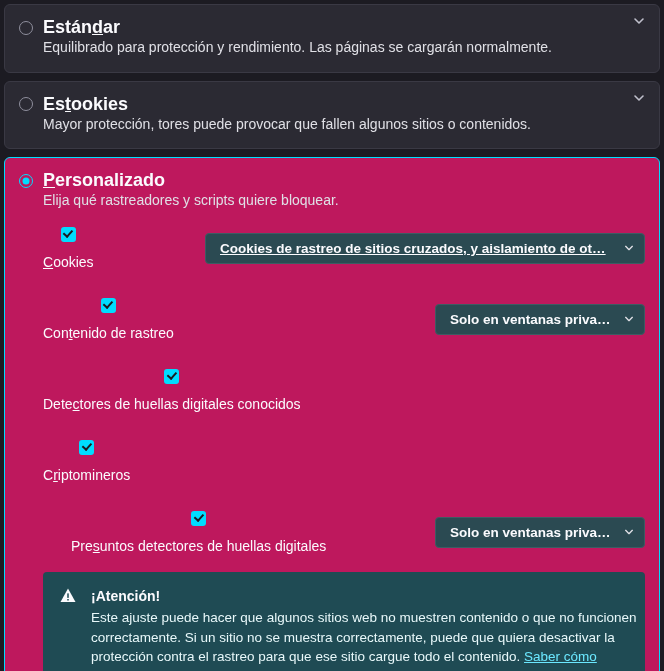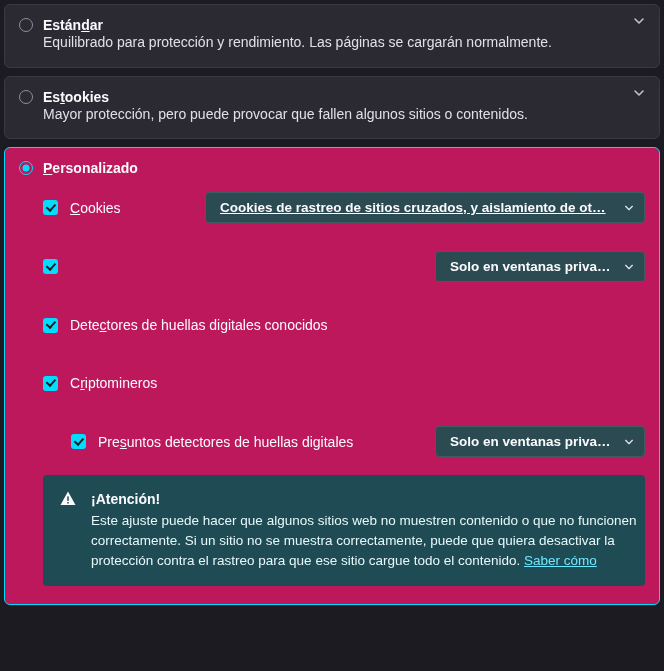--- a/index.html
+++ b/index.html
@@ -41,21 +41,21 @@
     width: 7px;
     height: 7px;
     background: #00ddff;
     border-radius: 50%;
     top: 50%;
     left: 50%;
     transform: translate(-50%, -50%);
   }
   .panel-title {
     font-weight: 600;
-    font-size: 14px;
+    font-size: 18px;
     color: #fbfbfe;
   }
   .underline-letter { text-decoration: underline; }
   .panel-desc {
     margin-left: 24px;
     color: #e0e0e6;
     font-size: 14px;
     line-height: 1.4;
   }
   .chevron {
@@ -79,20 +79,21 @@
     align-items: center;
     justify-content: space-between;
     margin-bottom: 28px;
     min-height: 30px;
   }
   .option-row:last-of-type { margin-bottom: 18px; padding-left: 28px; }
   .option-left {
     display: flex;
     align-items: center;
     gap: 12px;
+    flex-direction: column;
   }
   .checkbox {
     width: 15px;
     height: 15px;
     background: #00ddff;
     border-radius: 3px;
     flex-shrink: 0;
     position: relative;
   }
   .checkbox::after {
@@ -191,28 +192,29 @@
 <div class="panel">
   <div class="panel-header">
     <span class="radio"></span>
     <span class="panel-title"><span>Es</span><span class="underline-letter">t</span><span>ookies</span></span>
   </div>
   <span class="chevron">
     <svg width="12" height="12" viewBox="0 0 12 12">
         <path d="M2 4l4 4 4-4" stroke="#c0c0cc" stroke-width="1.6" fill="none" stroke-linecap="round" stroke-linejoin="round"></path>
       </svg>
   </span>
-  <div class="panel-desc">Mayor protección, pero puede provocar que fallen algunos sitios o contenidos.</div>
+  <div class="panel-desc">Mayor protección, tores puede provocar que fallen algunos sitios o contenidos.</div>
 </div>
 
 <div class="panel custom">
   <div class="panel-header">
     <span class="radio selected"></span>
     <span class="panel-title"><span class="underline-letter">P</span><span>ersonalizado</span></span>
   </div>
+  <div class="panel-desc">Elija qué rastreadores y scripts quiere bloquear.</div>
 
   <div class="options">
 
     <div class="option-row">
       <div class="option-left">
         <span class="checkbox"></span>
         <span class="option-label"><span class="underline-letter">C</span><span>ookies</span></span>
       </div>
       <div class="dropdown wide">
         <span class="dd-text">Cookies de rastreo de sitios cruzados, y aislamiento de ot…</span>
@@ -220,20 +222,21 @@
           <svg width="10" height="10" viewBox="0 0 12 12">
               <path d="M2 4l4 4 4-4" stroke="#e0e0e6" stroke-width="1.6" fill="none" stroke-linecap="round" stroke-linejoin="round"></path>
             </svg>
         </span>
       </div>
     </div>
 
     <div class="option-row">
       <div class="option-left">
         <span class="checkbox"></span>
+        <span class="option-label"><span>Con</span><span class="underline-letter">t</span><span>enido de rastreo</span></span>
       </div>
       <div class="dropdown narrow">
         <span class="dd-text">Solo en ventanas privadas</span>
         <span class="dd-chevron">
           <svg width="10" height="10" viewBox="0 0 12 12">
               <path d="M2 4l4 4 4-4" stroke="#e0e0e6" stroke-width="1.6" fill="none" stroke-linecap="round" stroke-linejoin="round"></path>
             </svg>
         </span>
       </div>
     </div>

